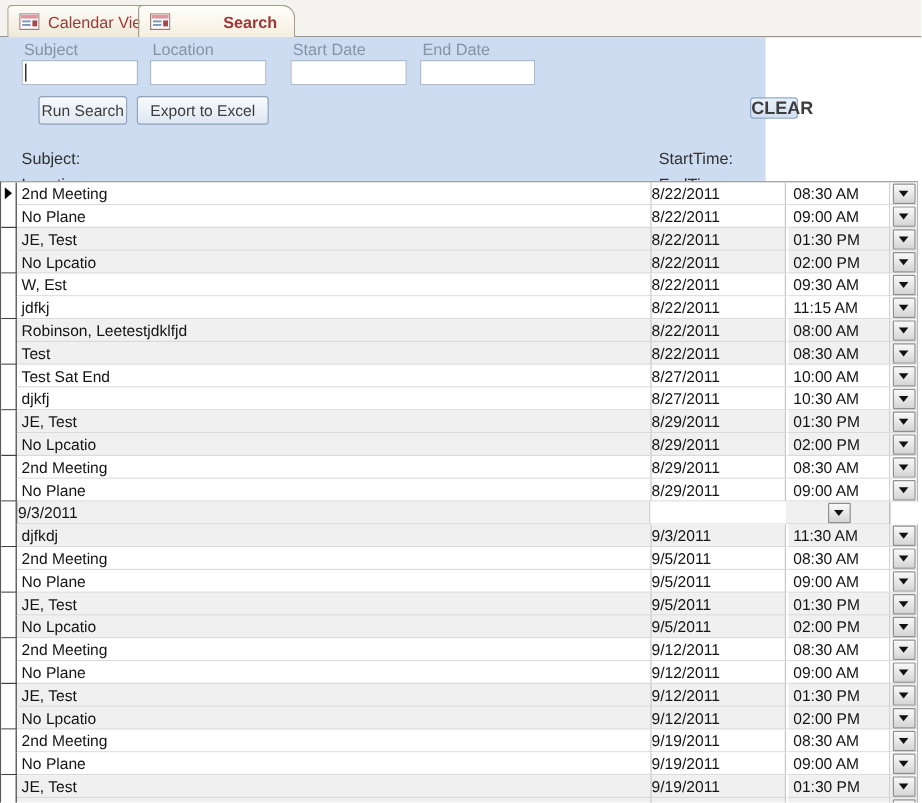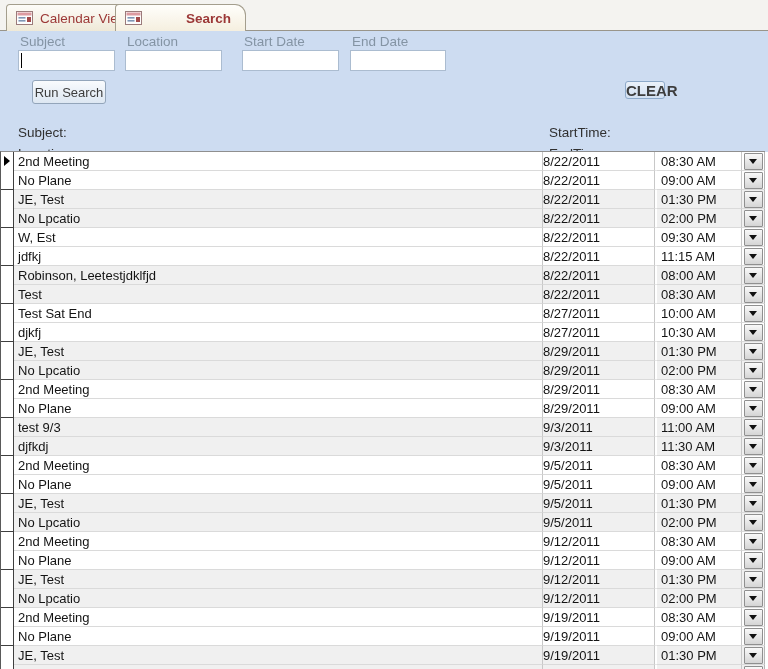--- a/index.html
+++ b/index.html
@@ -12,21 +12,21 @@
   .tab { position:absolute; top:4px; height:27px; display:flex; align-items:center;
          gap:7px; padding:0 14px 0 9px; border:1px solid #a49e8d; border-bottom:none;
          border-radius:4px 11px 0 0; cursor:default; }
   .tab-calendar { left:6px;  background:linear-gradient(#fdfcf9,#efe9d7); }
   .tab-search   { left:115px; background:linear-gradient(#fffefb,#f5efdf);gap:44px; }
   .tab-label { color:#9c3837; font-size:13.5px; white-space:nowrap; }
   .tab-search .tab-label { font-weight:bold; }
   .tab-icon { flex:0 0 auto; }
 
   
-  .panel { position:absolute; top:31px; left:0; width:768px; height:121px; background:#cddcf1; }
+  .panel { position:absolute; top:31px; left:0; width:638px; height:121px; background:#cddcf1; }
   .flabel { position:absolute; top:3px; color:#8494a4; font-size:13.5px; }
   .finput { position:absolute; top:19px; height:21px; width:97px; background:#fff;
             border:1px solid #abbcd0; font:13px "Liberation Sans",sans-serif; padding:0 3px; }
   .caret  { position:absolute; left:21px; top:22px; width:1px; height:15px; background:#000; }
   .btn { position:absolute; border:1px solid #93a5ba; border-radius:3px;
          background:linear-gradient(#f9fbfd,#dde7f2); font:13px "Liberation Sans",sans-serif;
          color:#3d3d3d; cursor:pointer;margin-left:12px; }
   .btn-run    { left:20px;  top:49px; width:74px;  height:24px; }
   .btn-export { left:102px; top:49px; width:110px; height:24px; }
   .btn-clear  { left:613px; top:50px; width:40px;  height:18px; font-size:15px;
@@ -98,20 +98,21 @@
   <span class="flabel" style="left:244px">Start Date</span>
   <span class="flabel" style="left:352px">End Date</span>
 
   <input class="finput" style="left: 18px;" value="">
   <input class="finput" style="left: 125px;" value="">
   <input class="finput" style="left: 242px;" value="">
   <input class="finput" style="left: 350px; width: 96px;" value="">
   <div class="caret"></div>
 
   <button class="btn btn-run">Run Search</button>
+  <button class="btn btn-export">Export to Excel</button>
   <button class="btn btn-clear">CLEAR</button>
 
   <span class="hlabel hl-subject">Subject:</span>
   <span class="hlabel hl-location">Location:</span>
   <span class="hlabel hl-starttime">StartTime:</span>
   <span class="hlabel hl-endtime">EndTime:</span>
 </div>
 
 <div class="table">
   <div class="row selected">
@@ -321,21 +322,20 @@
       <button class="combo-btn">
         <span class="dn"></span>
       </button>
     </div>
   </div>
 
   <div class="row shaded">
     <div class="sel">
       
     </div>
-    <div class="cell c-subject">test 9/3</div>
     <div class="cell c-date">9/3/2011</div>
     <div class="c-gap"></div>
     <div class="cell c-time">11:00 AM</div>
     <div class="c-combo">
       <button class="combo-btn">
         <span class="dn"></span>
       </button>
     </div>
   </div>
 

